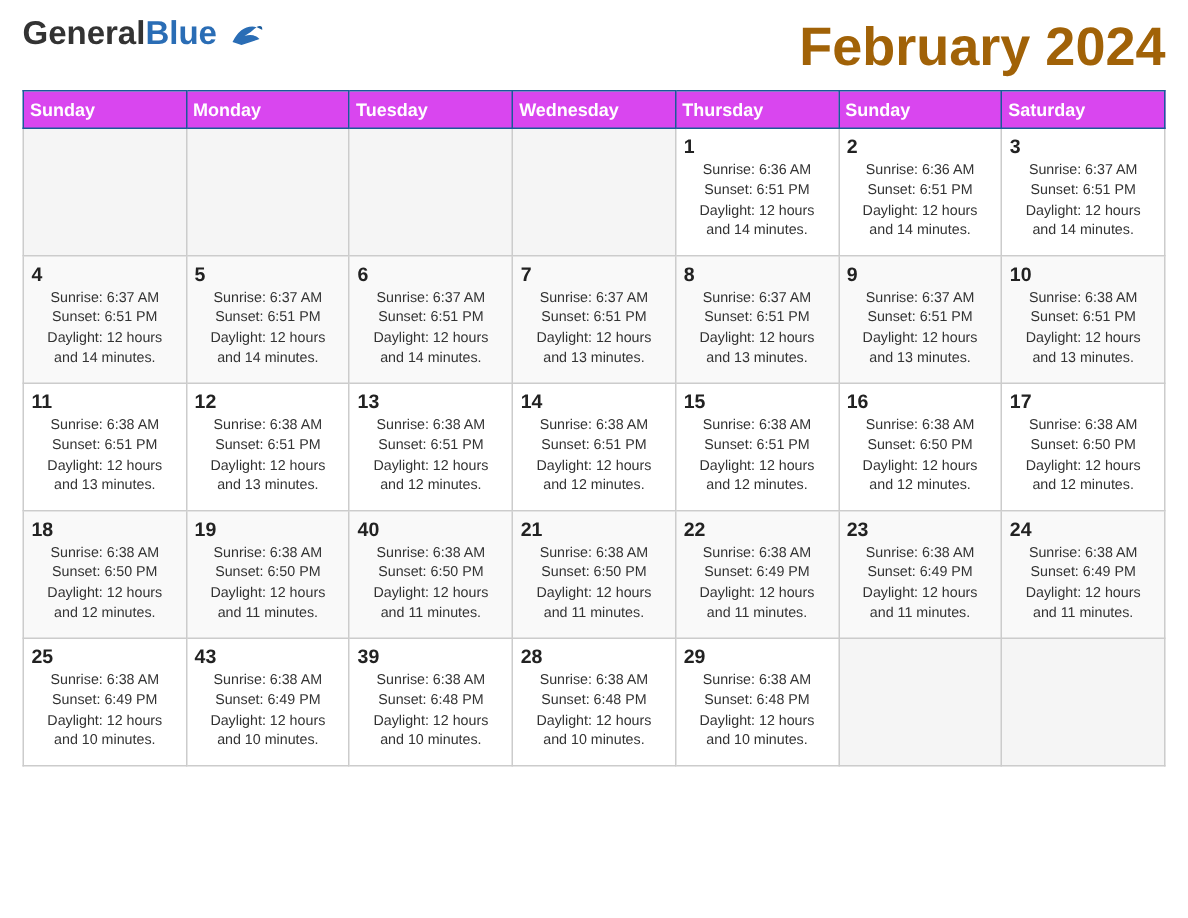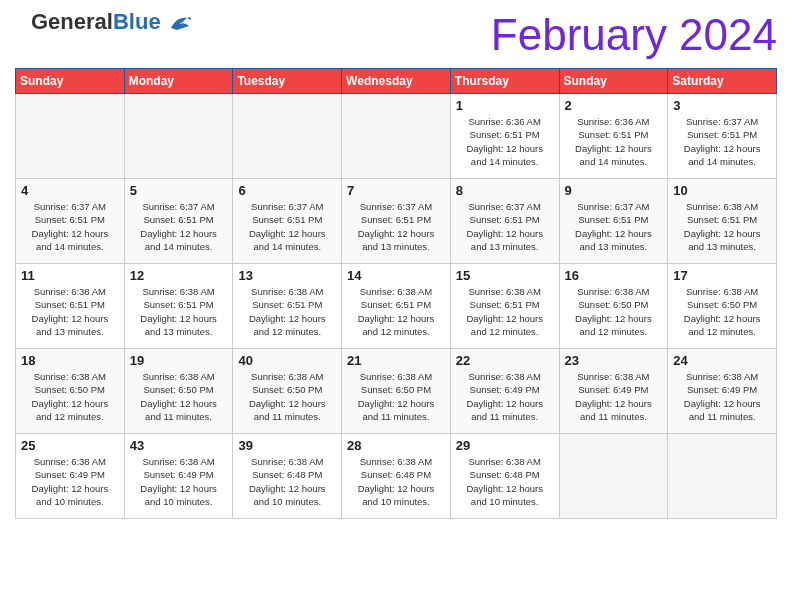--- a/index.html
+++ b/index.html
@@ -19,43 +19,42 @@
     .logo-area {
       display: flex;
       flex-direction: column;
       align-items: flex-start;
     }
     .logo-text {
       font-size: 22px;
       font-weight: bold;
       color: #1a1a1a;
       line-height: 1.1;
-      margin-left: 16px;
     }
     .logo-text span.general { color: #333; }
     .logo-text span.blue { color: #2a6db5; }
     .title-area {
       text-align: right;
     }
     .calendar-title {
-      font-size: 44px;
-      font-weight: normal;
-      color: #6d28d9;
+      font-size: 36px;
+      font-weight: bold;
+      color: #a16207;
     }
     .calendar-subtitle {
       font-size: 15px;
       color: #444;
     }
     .calendar-table {
       width: 100%;
       border-collapse: collapse;
       table-layout: fixed;
     }
     .calendar-table thead tr th {
-      background-color: #ef4444;
+      background-color: #d946ef;
       color: #fff;
       font-size: 12px;
       font-weight: bold;
       padding: 5px 4px;
       border: 1px solid #1a5a9a;
       text-align: left;
     }
     .calendar-table tbody tr td {
       border: 1px solid #ccc;
       vertical-align: top;

